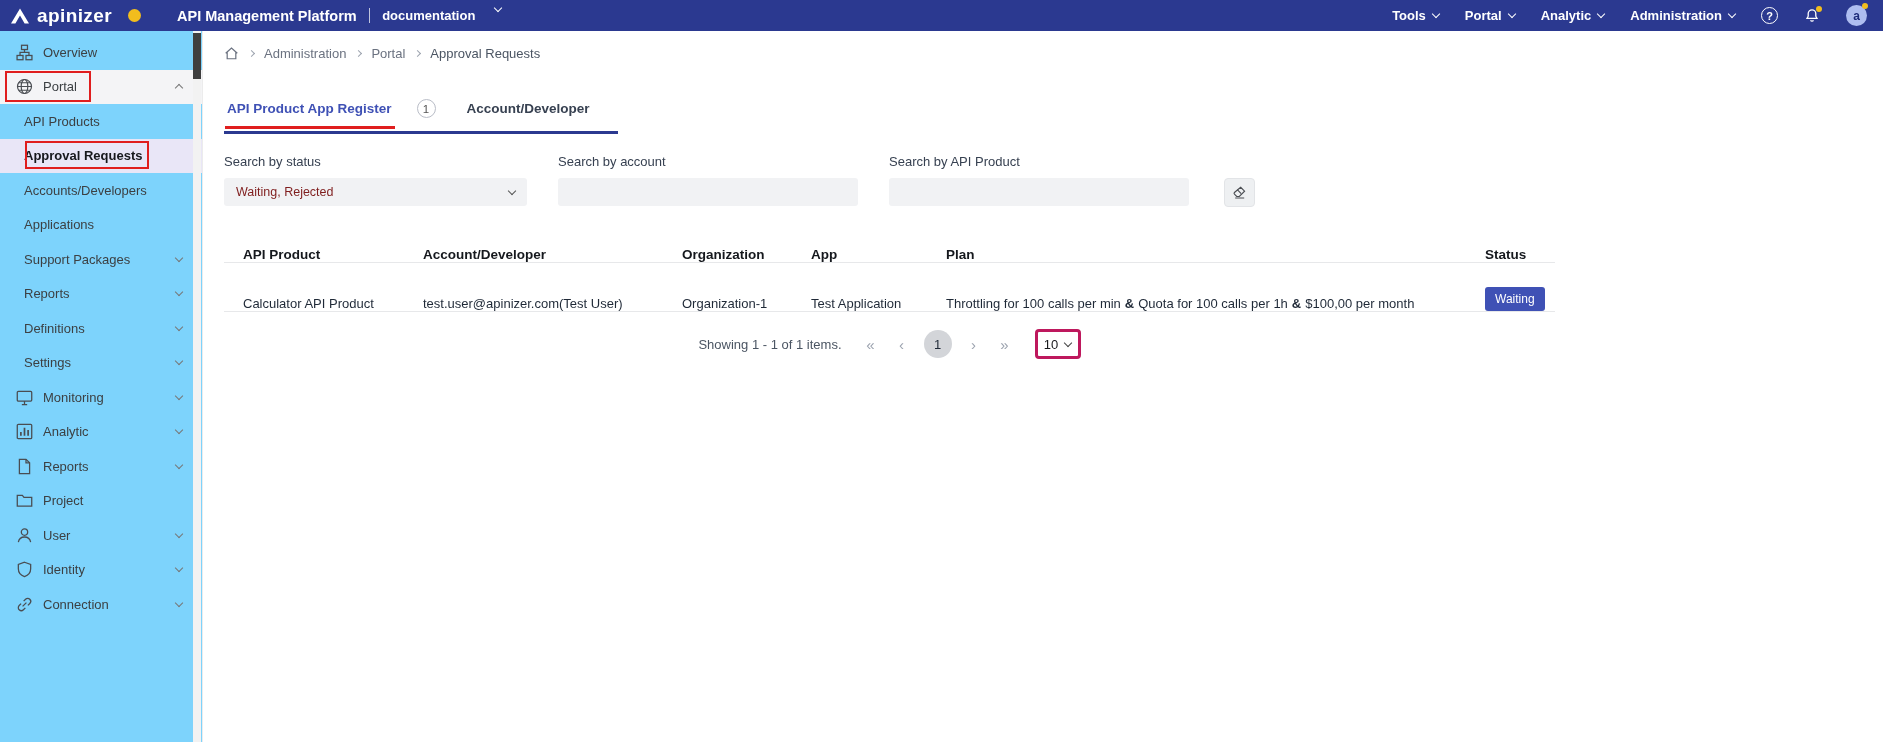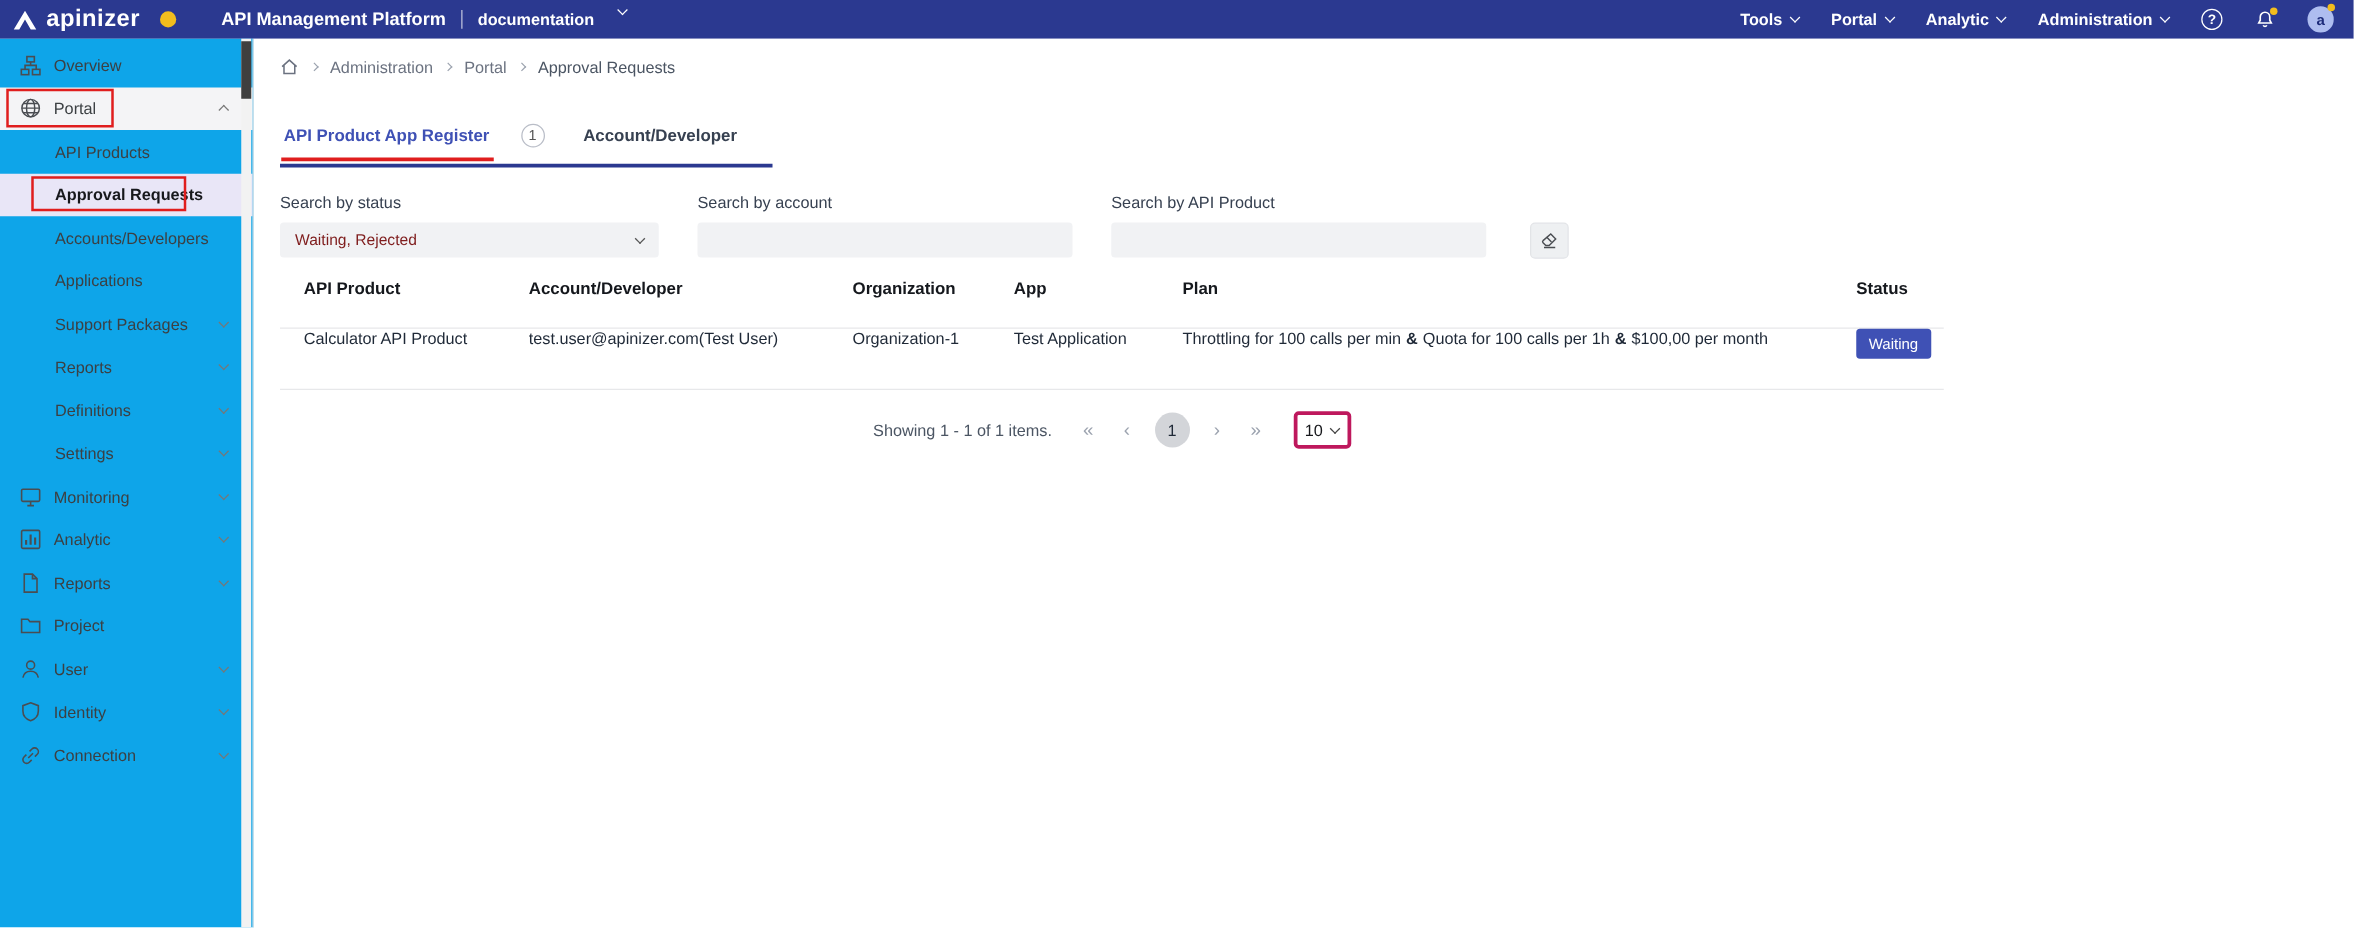--- a/index.html
+++ b/index.html
@@ -21,29 +21,29 @@
   .help-icon{width:17px;height:17px;border:1.5px solid #fff;border-radius:50%;display:flex;align-items:center;justify-content:center;font-size:11px;font-weight:700;cursor:pointer}
   .bell-wrap{position:relative;cursor:pointer;display:flex;align-items:center}
   .notif-dot{position:absolute;top:-2px;right:-2px;width:6px;height:6px;border-radius:50%;background:#f2bd1d}
   .avatar{position:relative;width:21px;height:21px;border-radius:50%;background:#aebdf0;color:#1d2b7a;font-size:12px;font-weight:700;display:flex;align-items:center;justify-content:center;cursor:pointer}
   .avatar .notif-dot{top:-2px;right:-1px}
 
   
   .body{flex:1;display:flex;min-height:0}
 
   
-  .sidebar{width:203px;flex:0 0 203px;background:#0ea5e9;position:relative;border-right:1px solid #ececec}
+  .sidebar{width:203px;flex:0 0 203px;background:#7dd3fc;position:relative;border-right:1px solid #ececec}
   .nav{padding-top:4px}
   .nav-item{height:34.5px;display:flex;align-items:center;padding:0 16px;font-size:13px;color:#3c4043;cursor:pointer}
   .nav-item .ico{width:17px;height:17px;flex:0 0 17px;margin-right:10px;color:#4a4d52;display:flex}
   .nav-item .ico svg{width:17px;height:17px}
   .nav-item .lbl{flex:1;white-space:nowrap}
   .nav-chev{color:#777;margin-right:4px}
   .nav-item.portal-row{background:#f4f4f6}
-  .nav-sub .nav-item{padding-left:44px}
+  .nav-sub .nav-item{padding-left:24px}
   .nav-item.active{background:#e9e6f7;font-weight:700;color:#17181c}
   .sb-track{position:absolute;top:0;right:1px;width:8px;height:100%;background:#f2f2f2}
   .sb-thumb{position:absolute;top:2px;right:1px;width:8px;height:46px;background:#3f3f3f;cursor:pointer}
   .annotation-box{position:absolute;border:2.5px solid #e01e1e;pointer-events:none}
   .anno-portal{left:5px;top:40px;width:86px;height:31px}
   .anno-approval{left:25px;top:110px;width:124px;height:28px}
 
   
   .main{flex:1;min-width:0;background:#fff}
   .breadcrumb{display:flex;align-items:center;gap:10px;padding:15px 0 0 21px;font-size:13px;color:#6b7280}
@@ -65,21 +65,21 @@
   .filters{display:flex;align-items:flex-start;margin-top:20px;gap:31px}
   .filter{display:flex;flex-direction:column;gap:9px}
   .filter-label{font-size:13px;color:#374151}
   .select{width:303px;height:28px;background:#f1f2f4;border-radius:3px;display:flex;align-items:center;padding:0 12px;font-size:12.5px;color:#7f1d1d;cursor:pointer}
   .select .chev{margin-left:auto;color:#555}
   .text-input{width:300px;height:28px;background:#f1f2f4;border:none;border-radius:3px;padding:0 10px;font-size:12.5px;color:#1f2937;outline:none}
   .clear-btn{width:31px;height:29px;background:#eef0f2;border:1px solid #e2e4e7;border-radius:4px;display:flex;align-items:center;justify-content:center;cursor:pointer;margin-top:24px;margin-left:4px;color:#4a4d52}
 
   
   .table{margin-top:16px;width:1331px}
-  .trow{display:flex;align-items:flex-start}
+  .trow{display:flex;align-items:flex-end}
   .thead{height:40px;font-weight:700;font-size:13.5px;color:#15181d;border-bottom:1px solid #e7e8ea}
   .tbody-row{height:49px;font-size:13px;color:#1f2937;border-bottom:1px solid #e7e8ea;cursor:pointer}
   .c1{width:199px;padding-left:19px}
   .c2{width:259px}
   .c3{width:129px}
   .c4{width:135px}
   .c5{flex:1;padding-right:10px}
   .c5 b{font-weight:700;margin:0 4px}
   .c6{width:70px;display:flex}
   .badge{background:#3f51b5;color:#fff;font-size:12px;padding:6px 10px;border-radius:3px;line-height:1}

